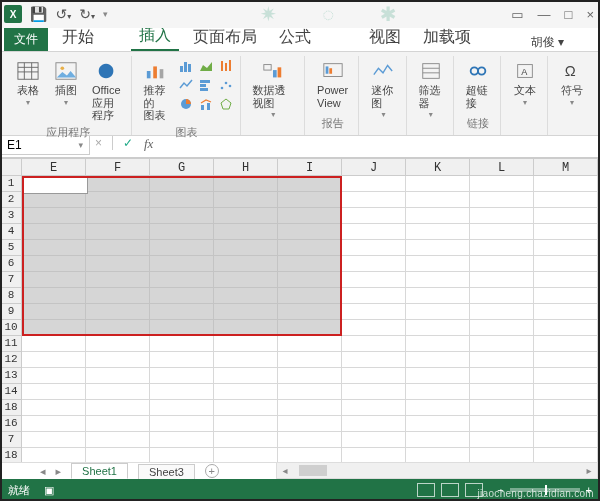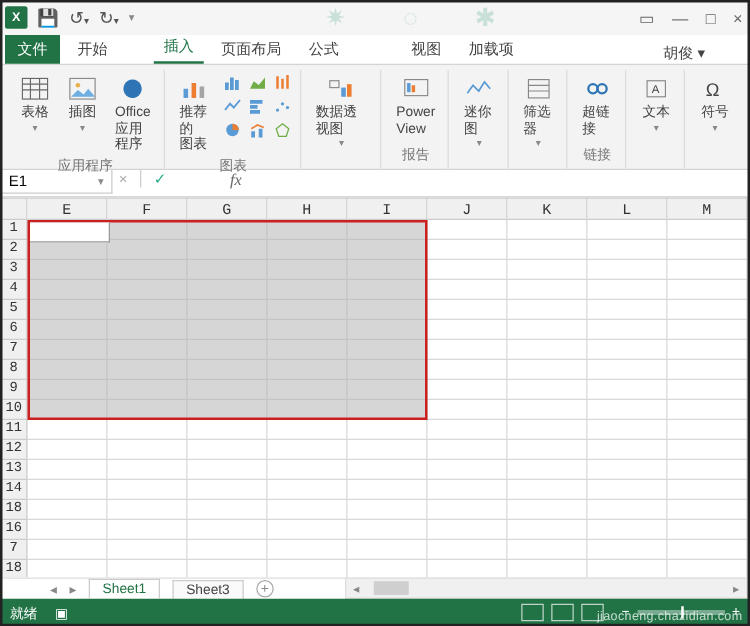--- a/index.html
+++ b/index.html
@@ -4,41 +4,41 @@
 <style>
 * { box-sizing: border-box; margin: 0; padding: 0; font-family: "Microsoft YaHei", SimSun, sans-serif; }
 body { width: 600px; height: 501px; background: #fff; overflow: hidden; font-size: 12px; position: relative; }
 .titlebar { height: 28px; background: #f5f5f5; display: flex; align-items: center; padding: 0 4px; position: relative; }
 .titlebar .badge { width: 18px; height: 18px; background: #217346; color: #fff; font-weight: bold; display: flex; align-items:center; justify-content:center; font-size:10px; border-radius:2px; }
 .titlebar .winctl { position:absolute; right:6px; display:flex; gap:14px; color:#666; font-size:13px; }
 .qat { display:flex; gap:8px; margin-left:8px; color:#555; font-size:14px; align-items:center;}
 .decor { position:absolute; left:260px; top:2px; color:#c8e0d8; font-size:20px; letter-spacing:20px; }
 .tabs { height: 24px; background: #fff; display:flex; padding-left:4px; align-items:flex-end; gap:6px; border-bottom:1px solid #d4d4d4; }
 .tabs .filetab { background:#217346; color:#fff; padding:3px 10px 3px 10px; font-size:12px; }
-.tabs .tab { color:#444; padding:3px 8px; font-size:12px; cursor:pointer; }
+.tabs .tab { color:#444; padding:3px 8px; font-size:16px; cursor:pointer; }
 .tabs .tab.active { color:#217346; border-bottom:2px solid #217346; font-weight:500;margin-left:23px; }
 .tabs .account { position:absolute; right:36px; color:#444; font-size:12px; }
 .ribbon { height:84px; background:#f3f3f3; border-bottom:1px solid #d4d4d4; display:flex; padding:4px 6px 0 6px; gap:2px; }
 .group { display:flex; flex-direction:column; justify-content:space-between; padding:2px 6px 2px 6px; border-right:1px solid #dcdcdc; }
 .group:last-child { border-right:none;}
 .group .row { display:flex; gap:6px; align-items:flex-start; }
 .group .glabel { text-align:center; color:#777; font-size:11px; padding:1px 0 2px 0;}
 .btn { display:flex; flex-direction:column; align-items:center; gap:2px; padding:2px 4px; color:#444; font-size:11px; line-height:1.15; cursor:pointer; }
 .btn .caret { font-size:8px; color:#888; margin-top:-1px;}
 .ico { width:24px; height:22px; display:flex; align-items:center; justify-content:center; }
 .ico svg { width:22px; height:20px; }
 .smallico { width:16px;height:16px; display:flex;align-items:center;justify-content:center;}
 .smallico svg { width:14px;height:14px;}
 .smallbtns { display:flex; flex-direction:column; gap:3px; }
 .formula { height:22px; display:flex; align-items:flex-start; border-bottom:1px solid #ccc; background:#fff; }
 .namebox { width:90px; border:1px solid #ccc; border-top:none; padding:2px 6px; font-family:"Courier New",monospace; font-size:12px; display:flex;align-items:center; }
 .namebox .ncaret{margin-left:auto;color:#888;font-size:9px;}
 .fxgap { width:48px; display:flex; align-items:center; justify-content:space-around; color:#aaa; }
 .fxgap .sep{width:1px;height:14px;background:#ccc;}
-.fxl { color:#666; font-style:italic; font-family:serif; font-size:13px; padding:0 6px; display:flex;align-items:center;margin-left:40px;}
+.fxl { color:#666; font-style:italic; font-family:serif; font-size:13px; padding:0 6px; display:flex;align-items:center;}
 .fxin { flex:1; border-left:1px solid #ddd; }
 .grid { position:relative; background:#fff; }
 .colhead { display:flex; height:18px; }
 .colhead .corner { width:22px; border:1px solid #ccc; background:#f0f0f0; }
 .colhead .ch { flex:0 0 64px; border:1px solid #ccc; border-left:none; background:#f0f0f0; text-align:center; font-family:"SimSun","Courier New"; font-size:12px; color:#333; line-height:18px; }
 .gridbody { display:flex; }
 .rowheads { display:flex; flex-direction:column; width:22px; }
 .rowheads .rh { height:16px; border:1px solid #ccc; border-top:none; background:#f0f0f0; text-align:center; font-family:"Courier New"; font-size:11px; color:#333; line-height:15px; }
 .cells { position:relative; display:grid; grid-template-columns: repeat(9,64px); grid-auto-rows:16px; }
 .cells .c { border-right:1px solid #d8d8d8; border-bottom:1px solid #d8d8d8; }

